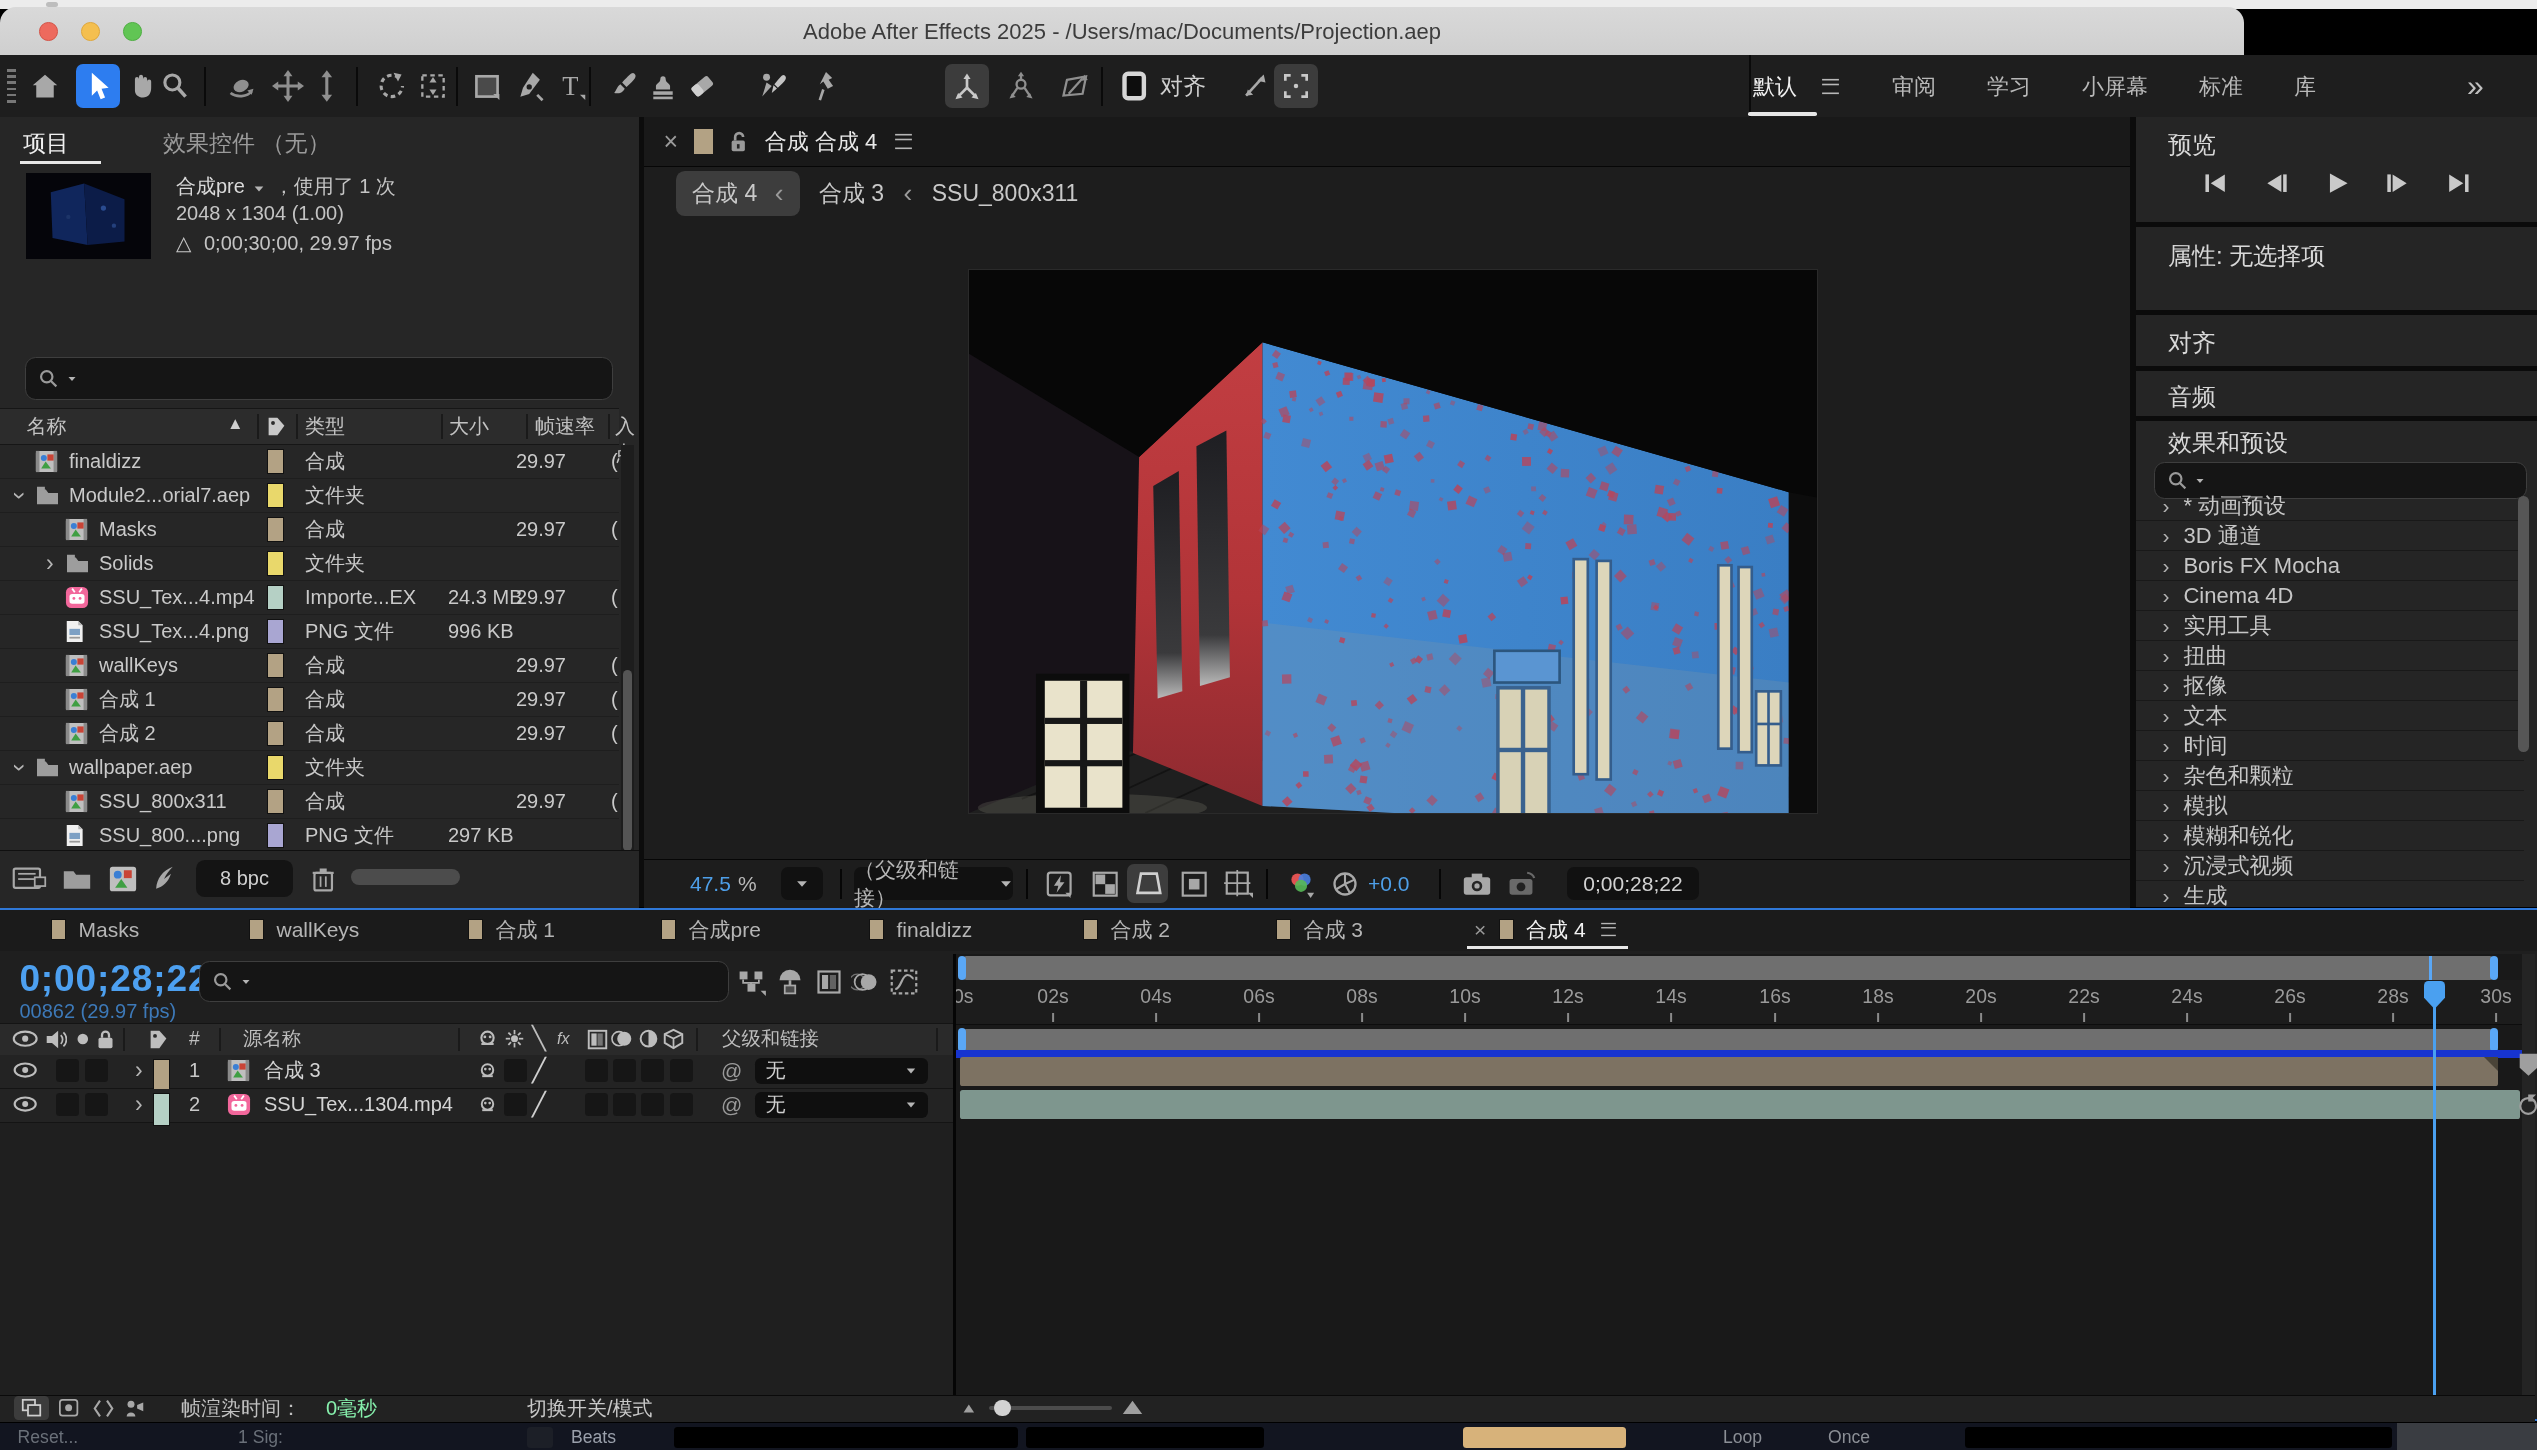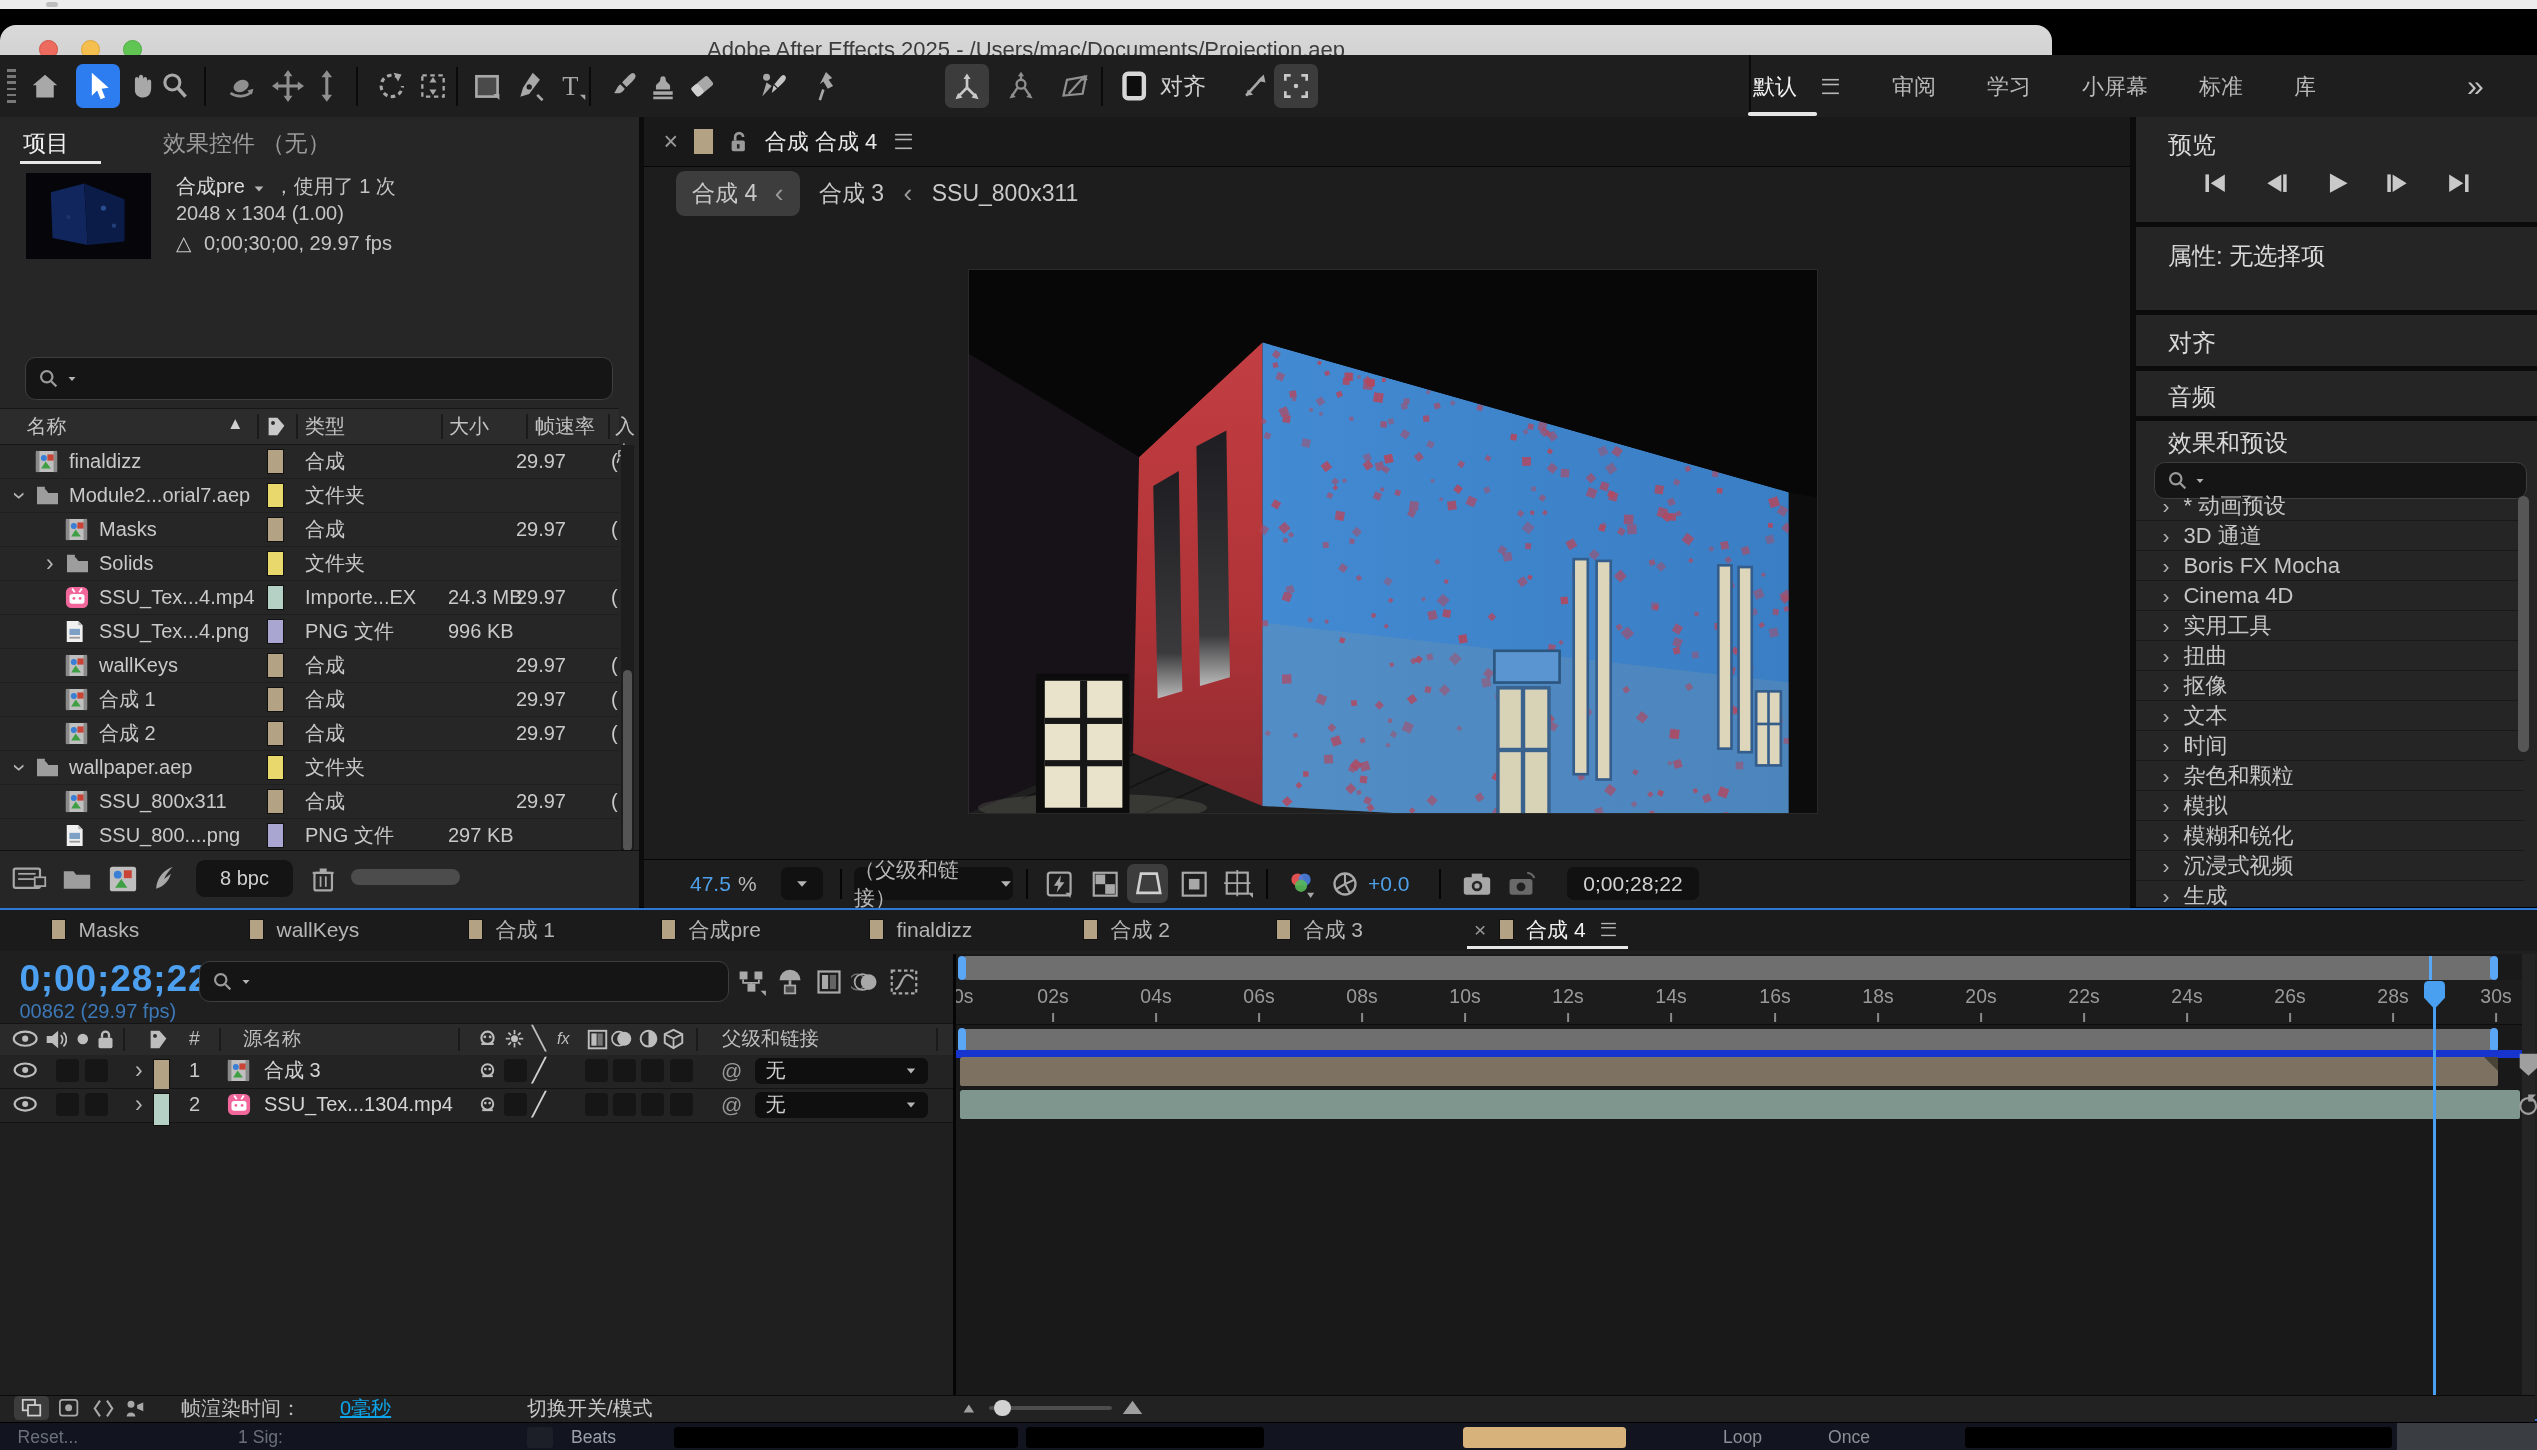--- a/index.html
+++ b/index.html
@@ -2,21 +2,21 @@
 <html style="font-size:14px"><head>
 <meta charset="utf-8">
 <style>
   html,body{margin:0;padding:0;background:#000;}
   body{width:2538px;height:1450px;overflow:hidden;font-family:"Liberation Sans","DejaVu Sans",sans-serif;
        -webkit-font-smoothing:antialiased;color:#c9c9c9;position:relative;}
   .abs{position:absolute;}
   svg{display:block;}
   
   #behind-top{left:0;top:0;width:2538px;height:8.8px;background:#ececec;}
-  #titlebar{left:0;top:25px;width:2052px;height:48px;background:linear-gradient(#d9d9d9,#cfcfcf);
+  #titlebar{left:0;top:7px;width:2244px;height:48px;background:linear-gradient(#d9d9d9,#cfcfcf);
             border-radius:16px 16px 0 0;border-bottom:0.9px solid #9f9f9f;}
   .tl{width:16.7px;height:16.7px;border-radius:50%;top:15px;}
   #title-text{width:100%;text-align:center;top:12.3px;font-size:22px;color:#3c3c3c;}
   
   #toolbar{left:0;top:55px;width:2538px;height:63px;background:#1e1e1e;border-bottom:1.8px solid #050505;}
   .tool{top:8.8px;width:44px;height:44px;display:flex;align-items:center;justify-content:center;color:#a8a8a8;}
   .tool.active{background:#2d7df0;border-radius:7px;color:#fff;}
   .tool.selbg{background:#3c3c3c;border-radius:7px;}
   .tsep{top:12.3px;width:1.8px;height:39px;background:#0a0a0a;}
   .menu-bars{width:21px;height:15px;border-top:2.6px solid currentColor;border-bottom:2.6px solid currentColor;position:relative;}
@@ -1517,21 +1517,21 @@
         </svg>
       </span>
     <span style="left:123px;" class="ffi">
         <svg width="23" height="21" viewBox="0 0 26 24">
           <circle cx="9" cy="7" r="4" fill="#a8a8a8"></circle>
           <path d="M4 21 c0-6 10-6 10 0z" fill="#a8a8a8"></path>
           <path d="M16 8 l7-3 v10 l-7-3z" fill="#a8a8a8"></path>
         </svg>
       </span>
     <span style="left:181px;color:#c0c0c0;text-align:right;">帧渲染时间：</span>
-    <span style="left:340px;color:#0ea5e9;text-decoration:underline;">0毫秒</span>
+    <span style="left:326px;color:#86efac;">0毫秒</span>
     <span style="left:527px;color:#c8c8c8;">切换开关/模式</span>
     <span style="left:960px;">
         <svg width="17.6" height="14" viewBox="0 0 20 16">
           <polygon points="10,4 16,13 4,13" fill="#9f9f9f"></polygon>
         </svg>
       </span>
     <span style="left:989px;top:9.7px!important;width:123px;height:4.4px;background:#4c4c4c;border-radius:2.6px;"></span>
     <span style="left:994px;top:3.5px!important;width:16.7px;height:16.7px;background:#d2d2d2;border-radius:50%;"></span>
     <span style="left:1121px;">
         <svg width="23" height="17.6" viewBox="0 0 26 20">

